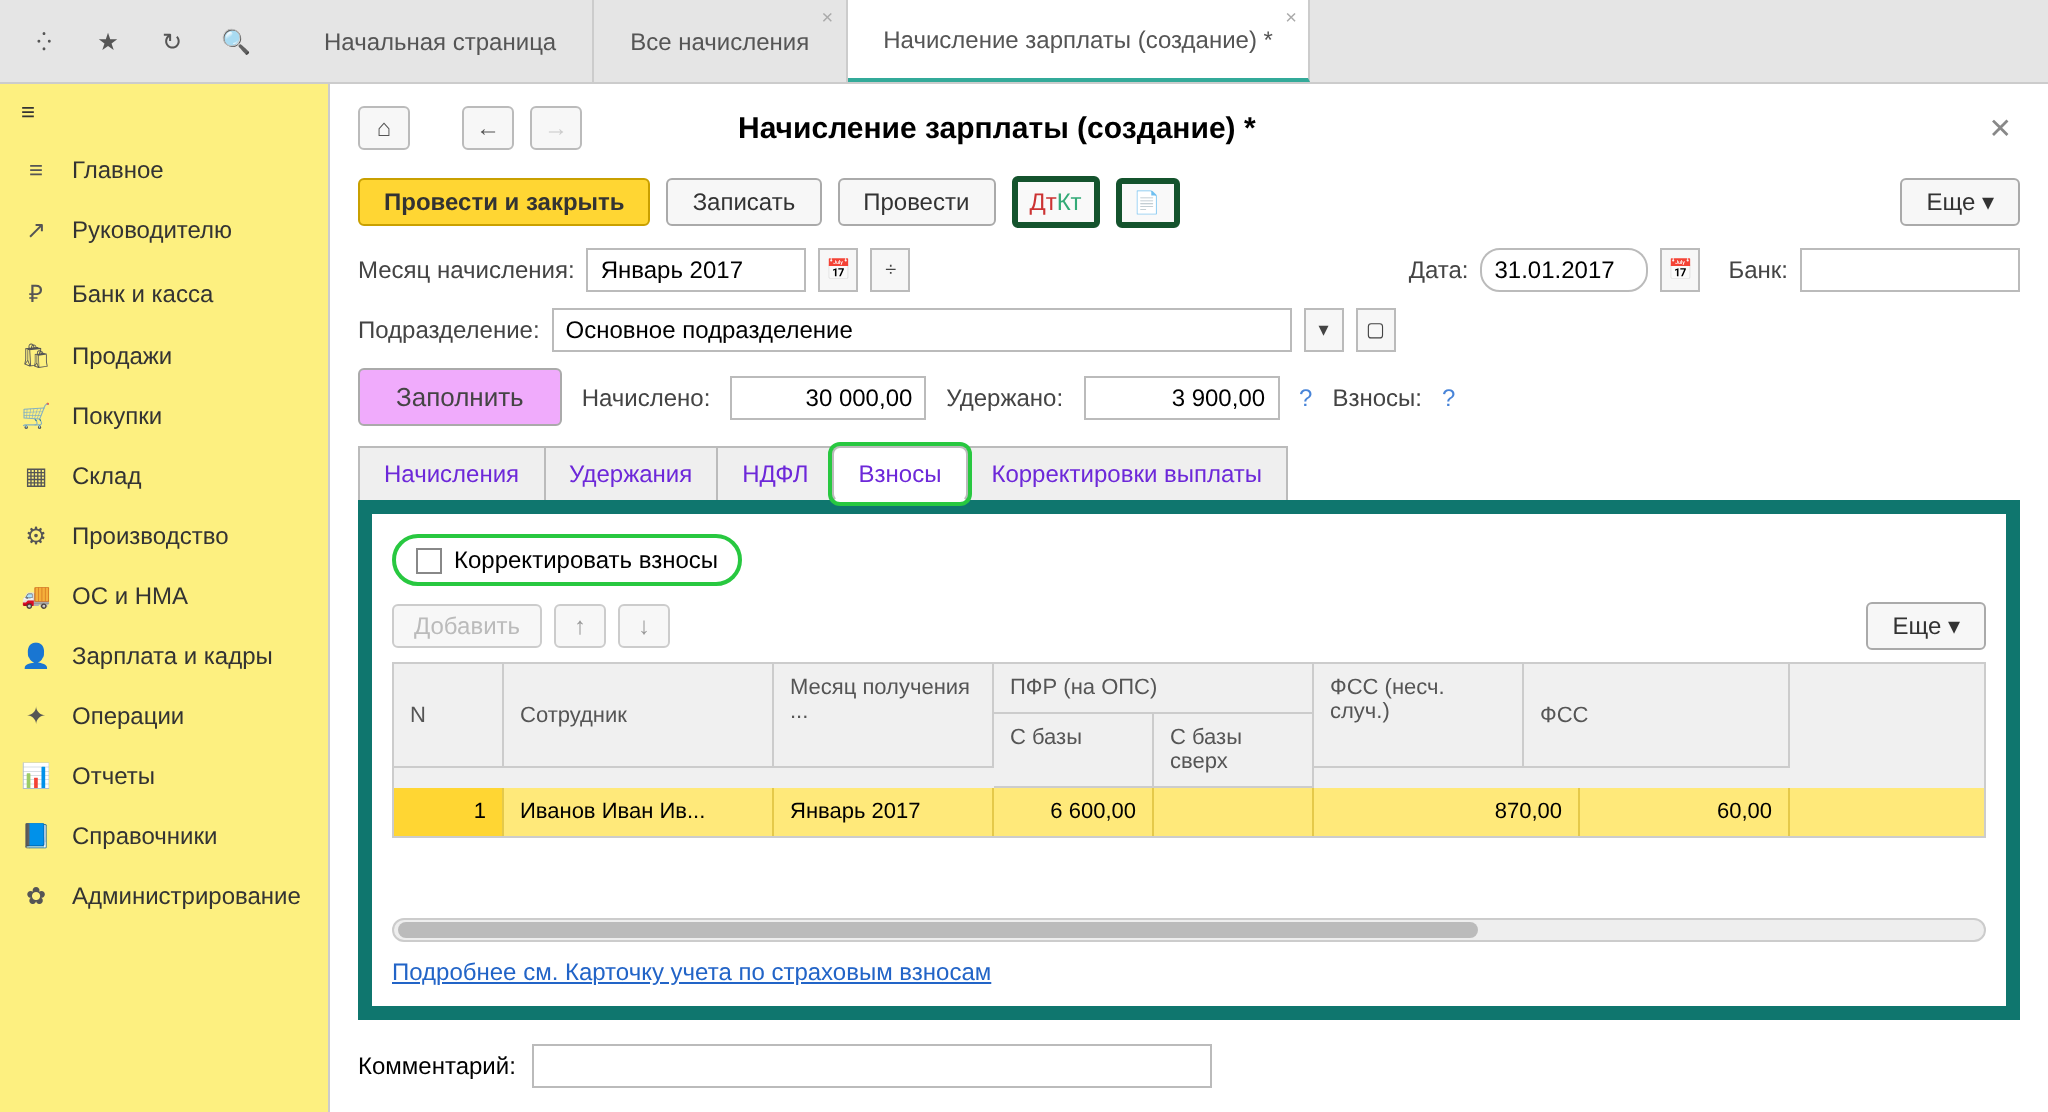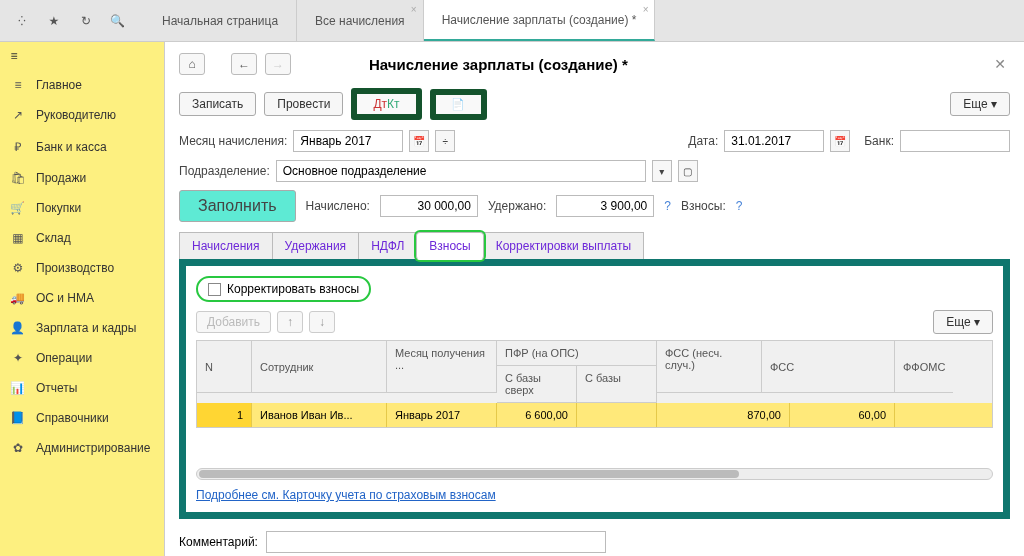--- a/index.html
+++ b/index.html
@@ -24,29 +24,29 @@
 .hdr-row { display: flex; align-items: center; gap: 8px; margin-bottom: 12px; }
 .nav-btn { width: 26px; height: 22px; border: 1px solid #bbb; background: #f7f7f7; border-radius: 3px; display: flex; align-items: center; justify-content: center; cursor: pointer; color: #555; font-size: 12px; }
 .nav-btn.disabled { color: #ccc; }
 .page-title { font-size: 15px; font-weight: bold; margin-left: 70px; }
 .close-x-big { margin-left: auto; color: #888; cursor: pointer; font-size: 14px; padding: 4px; }
 
 .toolbar { display: flex; align-items: center; gap: 8px; margin-bottom: 10px; }
 .btn { border: 1px solid #aaa; background: #f7f7f7; padding: 4px 12px; border-radius: 3px; cursor: pointer; color: #333; }
 .btn.primary { background: #ffd633; border: 1px solid #c9a000; font-weight: bold; }
 .btn.more { margin-left: auto; }
-.icon-chip { border: 6px solid #14532d; padding: 3px 16px; border-radius: 3px; background: #f9f9f9; cursor: pointer; font-size: 11px; color: #3a7; }
+.icon-chip { border: 3px solid #14532d; padding: 3px 6px; border-radius: 3px; background: #f9f9f9; cursor: pointer; font-size: 11px; color: #3a7; }
 .icon-chip.blue { color: #4884d8; }
 
 .form-row { display: flex; align-items: center; gap: 6px; margin-bottom: 8px; color: #444; }
 .form-row label { white-space: nowrap; }
 input.field, .field { border: 1px solid #bbb; padding: 2px 6px; height: 22px; background: #fff; }
 .tiny-btn { width: 20px; height: 22px; border: 1px solid #bbb; background: #f7f7f7; display: flex; align-items: center; justify-content: center; font-size: 10px; cursor: pointer; }
 
-.bigbtn { border: 1px solid #aaa; padding: 6px 18px; font-size: 16px; background: #5eead4; border-radius: 3px; cursor: pointer; }
+.bigbtn { border: 1px solid #aaa; padding: 6px 18px; font-size: 13px; background: #f0abfc; border-radius: 3px; cursor: pointer; }
 .sum-field { width: 98px; text-align: right; }
 .q { color: #4884d8; cursor: pointer; }
 
 .inner-tabs { display: flex; margin-top: 10px; }
 .inner-tab { padding: 6px 12px; border: 1px solid #bbb; background: #efefef; margin-right: -1px; cursor: pointer; color: #6d28d9; }
 .inner-tab.active { background: #fff; border-bottom: 1px solid #fff; position: relative; z-index: 2; }
 .inner-tab.highlight { box-shadow: 0 0 0 2px #28c840; border-radius: 4px; }
 .tabpanel { border: 7px solid #0f766e; margin-top: -1px; padding: 10px; min-height: 210px; position: relative; }
 
 .chk-row { display: inline-flex; align-items: center; gap: 6px; padding: 4px 10px; border: 2px solid #28c840; border-radius: 14px; margin-bottom: 8px; }
@@ -161,35 +161,36 @@
     <div class="hdr-row">
       <div class="nav-btn">⌂</div>
       <div style="width:10px"></div>
       <div class="nav-btn">←</div>
       <div class="nav-btn disabled">→</div>
       <div class="page-title">Начисление зарплаты (создание) *</div>
       <div class="close-x-big">✕</div>
     </div>
 
     <div class="toolbar">
+      <div class="btn primary">Провести и закрыть</div>
       <div class="btn">Записать</div>
       <div class="btn">Провести</div>
       <div class="icon-chip"><span style="color:#c33">Дт</span><span style="color:#3a7">Кт</span></div>
       <div class="icon-chip blue">📄</div>
       <div class="btn more">Еще ▾</div>
     </div>
 
     <div class="form-row">
       <label>Месяц начисления:</label>
       <input class="field" style="width: 110px;" value="Январь 2017">
       <div class="tiny-btn">📅</div>
       <div class="tiny-btn">÷</div>
       <div style="flex:1"></div>
       <label>Дата:</label>
-      <input class="field" style="width: 100px;" value="31.01.2017">
+      <input class="field" style="width: 84px; border-radius: 10px;" value="31.01.2017">
       <div class="tiny-btn">📅</div>
       <label style="margin-left:8px">Банк:</label>
       <input class="field" style="width: 110px;" value="">
     </div>
 
     <div class="form-row">
       <label>Подразделение:</label>
       <input class="field" style="width: 370px;" value="Основное подразделение">
       <div class="tiny-btn">▾</div>
       <div class="tiny-btn">▢</div>
@@ -228,27 +229,26 @@
       </div>
 
       <div class="grid">
         <div class="grid-head">
           <div class="gh col-n" style="height:52px;line-height:40px">N</div>
           <div class="gh col-emp" style="height:52px;line-height:40px">Сотрудник</div>
           <div class="gh col-month" style="height:52px">Месяц получения ...</div>
           <div class="gh-group col-pfr">
             <div class="gh" style="border-bottom:1px solid #ccc">ПФР (на ОПС)</div>
             <div class="gh-sub">
+              <div class="gh col-pfr-sub">С базы</div>
               <div class="gh col-pfr-sub">С базы сверх</div>
-              <div class="gh col-pfr-sub">С базы</div>
             </div>
           </div>
           <div class="gh col-fss2" style="height:52px">ФСС (несч. случ.)</div>
           <div class="gh col-fss" style="height:52px;line-height:40px">ФСС</div>
-          <div class="gh col-ffoms" style="height:52px;line-height:40px;border-right:none">ФФОМС</div>
         </div>
         <div class="grid-row">
           <div class="gc num col-n">1</div>
           <div class="gc left col-emp">Иванов Иван Ив...</div>
           <div class="gc left col-month">Январь 2017</div>
           <div class="gc col-pfr-sub">6 600,00</div>
           <div class="gc col-pfr-sub"></div>
           <div class="gc col-fss">870,00</div>
           <div class="gc col-fss2">60,00</div>
           <div class="gc col-ffoms" style="border-right:none"></div>

